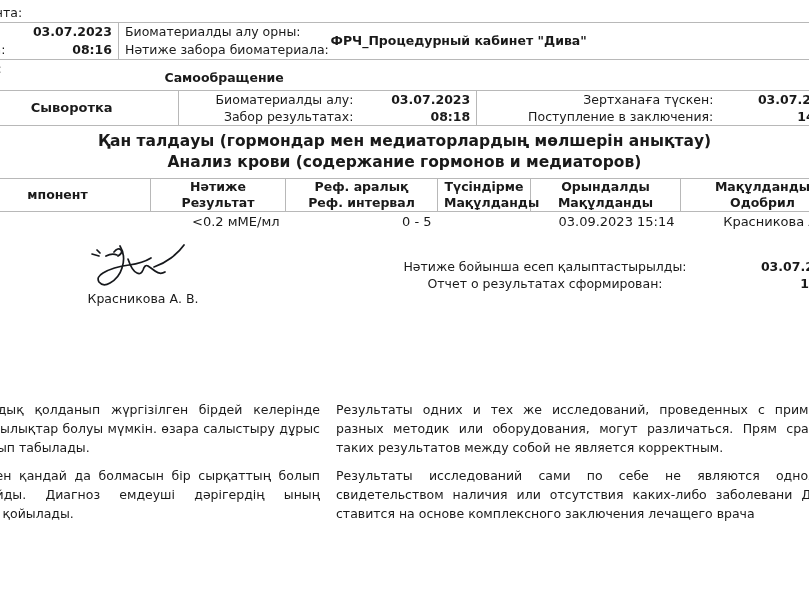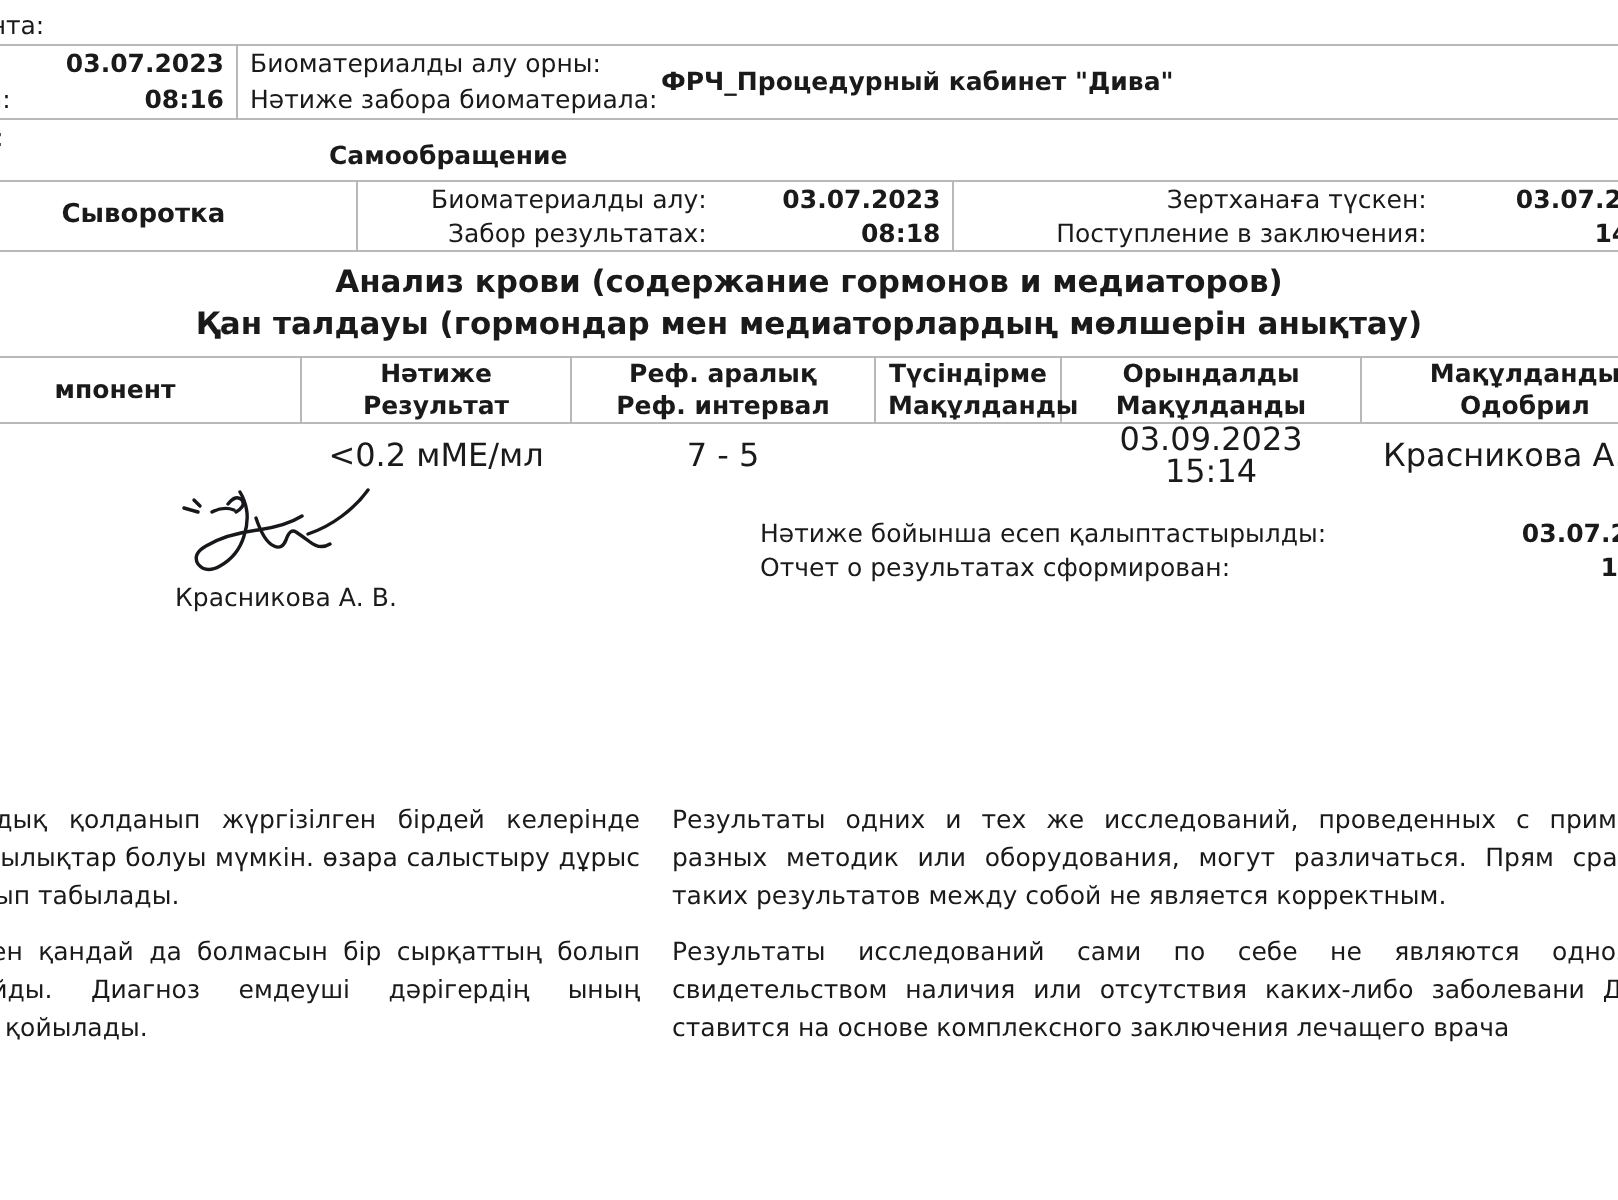--- a/index.html
+++ b/index.html
@@ -43,32 +43,32 @@
     position:absolute;left:0;top:131px;width:809px;
     text-align:center;font-weight:bold;font-size:15.5px;line-height:21px;
   }
   .title div{white-space:nowrap;}
 
   
   #results{left:-36px;top:178px;width:880px;}
   #results td{height:19px;}
   #results .hd{font-weight:bold;font-size:12.5px;text-align:center;}
   #results .hd div{white-space:nowrap;}
-  #results .cell{font-size:16px;text-align:center;border:none;}
+  #results .cell{font-size:13px;text-align:right;border:none;}
 
   
   .sign-wrap{position:absolute;left:28px;top:243px;width:230px;text-align:center;}
   .sign-svg{display:block;margin:0 auto;}
   .sign-name{font-size:12.5px;margin-top:2px;}
 
   
   .formed{position:absolute;left:380px;top:258px;width:460px;}
   .formed table{border-collapse:collapse;width:100%;}
   .formed td{font-size:12.5px;line-height:17px;padding:0;border:none;}
-  .formed .lab{text-align:left;padding-right:10px;white-space:nowrap;}
+  .formed .lab{text-align:center;padding-right:10px;white-space:nowrap;}
   .formed .val{text-align:right;font-weight:bold;white-space:nowrap;width:120px;}
 
   
   .footer{position:absolute;top:400px;left:0;width:809px;}
   .fcol{position:absolute;top:0;font-size:12.5px;line-height:19px;text-align:justify;}
   .fcol p{margin:0 0 9px 0;}
   .fcol p:last-child{margin-bottom:0;}
   #foot-kk{left:-62px;width:382px;}
   #foot-ru{left:336px;width:520px;}
 </style>
@@ -130,22 +130,22 @@
     <tr>
       <td class="r lbl-ru" style="border-top:none;border-right:none">Забор результатах:</td>
       <td class="r valbig" style="border-top:none;border-left:none">08:18</td>
       <td class="r lbl-ru" style="border-top:none;border-right:none">Поступление в заключения:</td>
       <td class="r valbig" style="border-top:none;border-left:none">14:29</td>
     </tr>
   </tbody>
     </table>
 
   <div class="title">
+    <div>Қан талдауы (гормондар мен медиаторлардың мөлшерін анықтау)</div>
     <div>Анализ крови (содержание гормонов и медиаторов)</div>
-    <div>Қан талдауы (гормондар мен медиаторлардың мөлшерін анықтау)</div>
   </div>
 
   <table class="tbl" id="results">
     <colgroup>
       <col style="width:186px">
         <col style="width:135px">
         <col style="width:152px">
       <col style="width:93px">
         <col style="width:150px">
         <col style="width:164px">
@@ -172,21 +172,21 @@
         <div>Мақұлданды</div>
       </td>
       <td class="hd">
         <div>Мақұлданды</div>
         <div>Одобрил</div>
       </td>
     </tr>
     <tr>
       <td class="cell l"></td>
       <td class="cell">&lt;0.2 мМЕ/мл</td>
-      <td class="cell">7 - 5</td>
+      <td class="cell">0 - 5</td>
       <td class="cell"></td>
       <td class="cell">03.09.2023 15:14</td>
       <td class="cell">Красникова А. В.</td>
     </tr>
   </tbody>
     </table>
 
   <div class="sign-wrap">
     <svg class="sign-svg" width="150" height="46" viewBox="0 0 150 46">
       <g fill="none" stroke="#16181c" stroke-width="1.7" stroke-linecap="round" stroke-linejoin="round">

